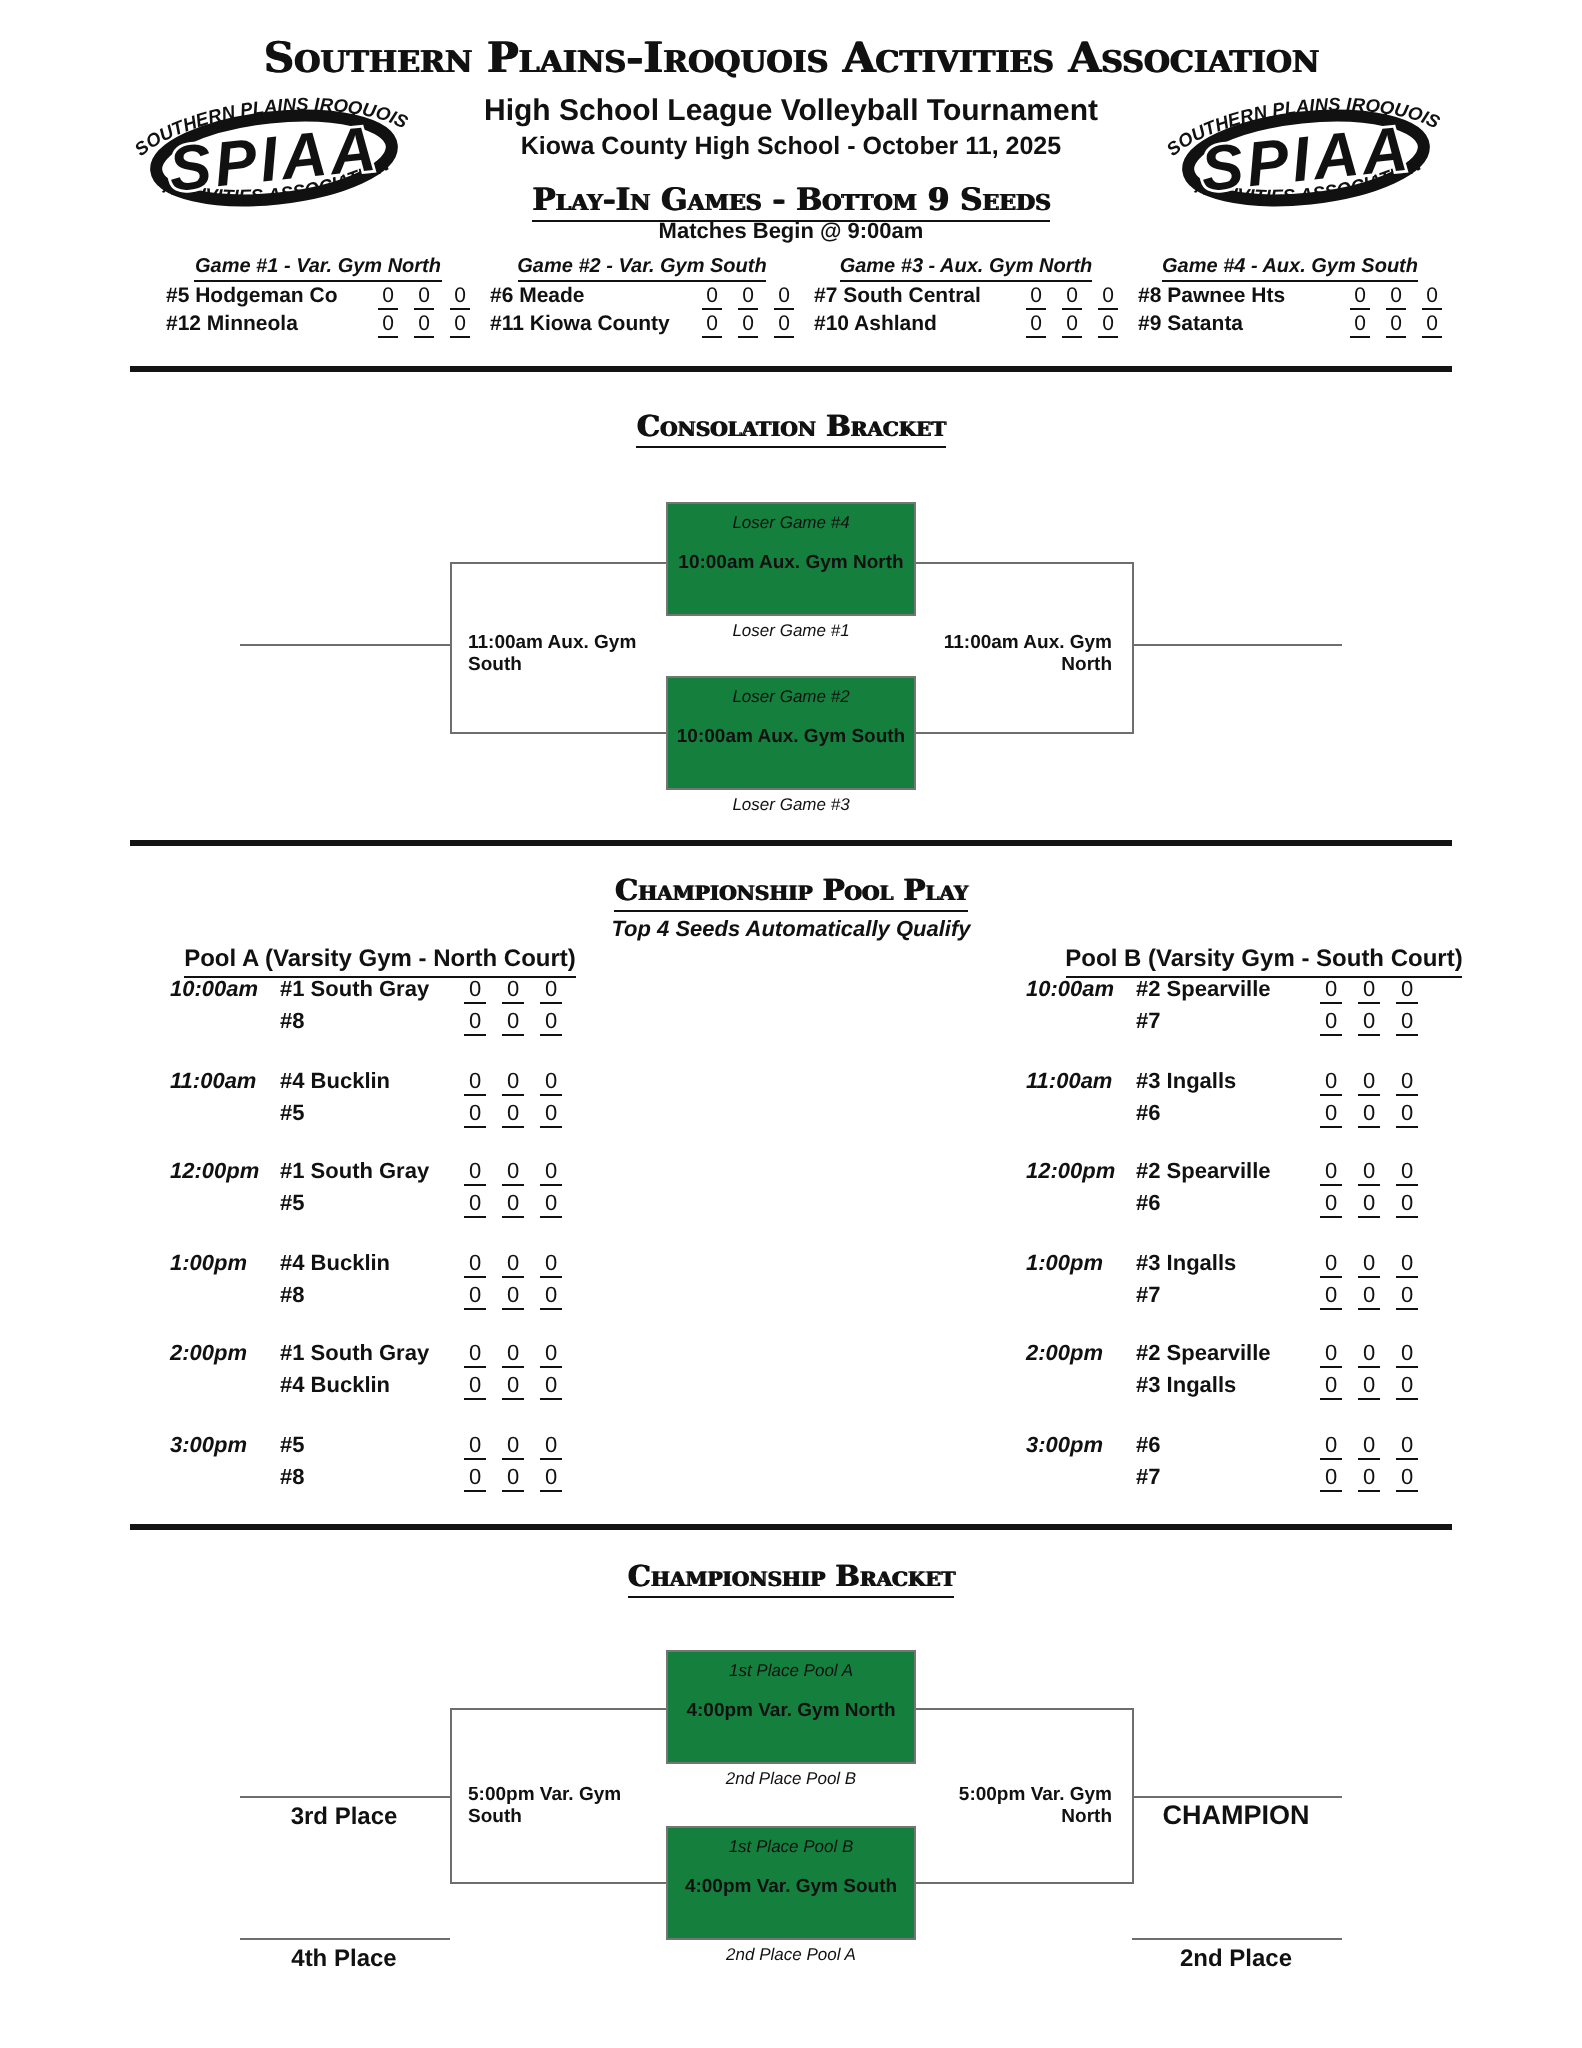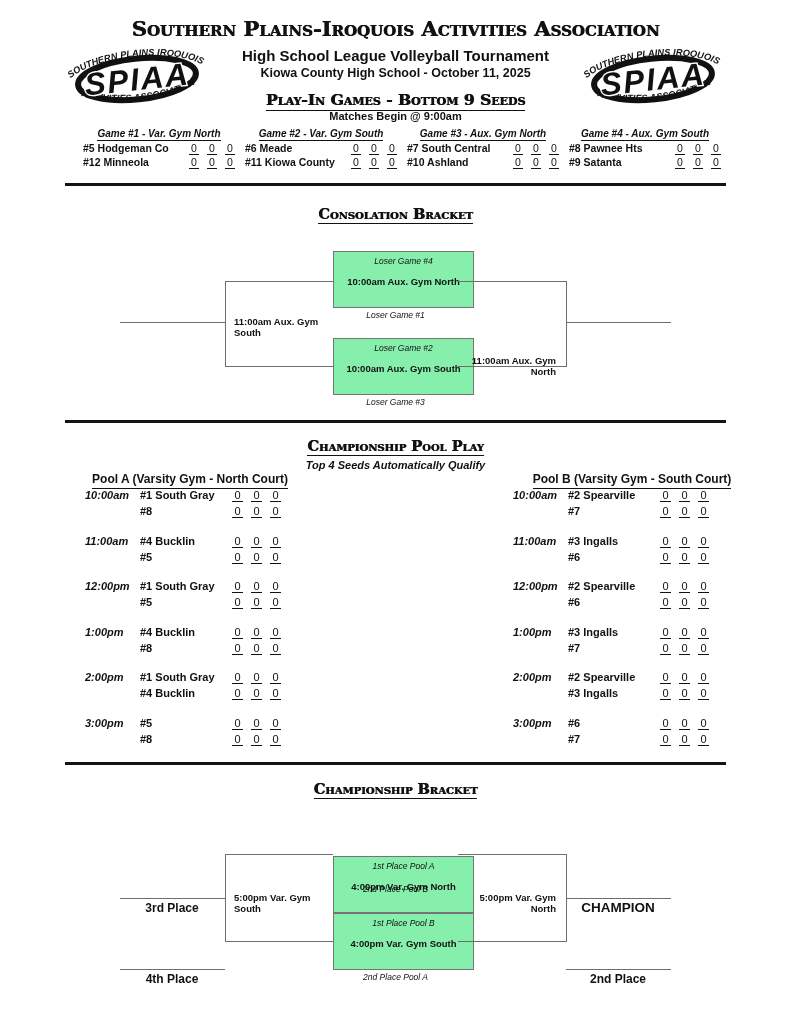--- a/index.html
+++ b/index.html
@@ -11,21 +11,21 @@
   .slab{font-family:"DejaVu Serif",serif;font-weight:bold;font-variant:small-caps;
         text-shadow:0.7px 0 currentColor;}
   .uline{border-bottom:1.6px solid #111;padding-bottom:1px;display:inline-block;}
   .b{font-weight:bold;}
   .bi{font-weight:bold;font-style:italic;}
   
   .sep{position:absolute;left:65px;width:661px;height:2.5px;background:#141414;}
   
   .hline{position:absolute;height:1px;background:#6e6e6e;}
   .vline{position:absolute;width:1px;background:#6e6e6e;}
-  .bbox{position:absolute;width:141px;height:57px;border:1px solid #757575;background:#86efac;text-align:center;box-sizing:border-box;}
+  .bbox{position:absolute;width:125px;height:57px;border:1px solid #757575;background:#15803d;text-align:center;box-sizing:border-box;}
   .entrant{font-style:italic;font-size:8.5px;line-height:10px;}
   .bbox .entrant{margin-top:4px;}
   .bgame{font-weight:bold;font-size:9.5px;line-height:10px;margin-top:11px;}
   .entrant-out{position:absolute;width:125px;text-align:center;font-style:italic;font-size:8.5px;}
   .side-label{position:absolute;width:100px;font-weight:bold;font-size:9.5px;line-height:11px;}
   .place-label{position:absolute;width:106px;text-align:center;font-weight:bold;font-size:12px;}
   
   .playin{position:absolute;left:78px;top:128px;width:650px;display:flex;}
   .pi-col{width:162px;padding:0 5px;box-sizing:border-box;}
   .pi-head{text-align:center;font-weight:bold;font-style:italic;font-size:10px;line-height:11px;margin-bottom:3px;}
@@ -172,21 +172,21 @@
   <div class="hline" style="left:225px;top:281px;width:108px;"></div>
   <div class="hline" style="left:225px;top:366px;width:108px;"></div>
   <div class="vline" style="left:225px;top:281px;height:86px;"></div>
   <div class="hline" style="left:120px;top:322px;width:105px;"></div>
   <div class="side-label" style="left:234px;top:316px;text-align:left;">11:00am Aux. Gym South</div>
 
   <div class="hline" style="left:458px;top:281px;width:108px;"></div>
   <div class="hline" style="left:458px;top:366px;width:108px;"></div>
   <div class="vline" style="left:566px;top:281px;height:86px;"></div>
   <div class="hline" style="left:566px;top:322px;width:105px;"></div>
-  <div class="side-label" style="left:456px;top:316px;text-align:right;margin-top:39px;">11:00am Aux. Gym North</div>
+  <div class="side-label" style="left:456px;top:316px;text-align:right;">11:00am Aux. Gym North</div>
 
   <div class="sep" style="top:420px;"></div>
 
   <div class="abs ctr" style="top:437px;">
     <span class="slab uline" style="font-size:14.5px;">Championship Pool Play</span>
   </div>
   <div class="abs ctr bi" style="top:459px;font-size:11px;">Top 4 Seeds Automatically Qualify</div>
 
   <div class="pool-head" style="left:80px;">
     <span>Pool A (Varsity Gym - North Court)</span></div>
@@ -390,21 +390,21 @@
       </div>
     </div>
   </div>
 
   <div class="sep" style="top:762px;"></div>
 
   <div class="abs ctr" style="top:780px;">
     <span class="slab uline" style="font-size:14.5px;">Championship Bracket</span>
   </div>
 
-  <div class="bbox" style="left:333px;top:856px;text-align:center;">
+  <div class="bbox" style="left:333px;top:825px;text-align:center;">
     <div class="entrant">1st Place Pool A</div>
     <div class="bgame">4:00pm Var. Gym North</div>
   </div>
   <div class="entrant-out" style="left:333px;top:884px;">2nd Place Pool B</div>
 
   <div class="bbox" style="left:333px;top:913px;">
     <div class="entrant">1st Place Pool B</div>
     <div class="bgame">4:00pm Var. Gym South</div>
   </div>
   <div class="entrant-out" style="left:333px;top:972px;">2nd Place Pool A</div>

